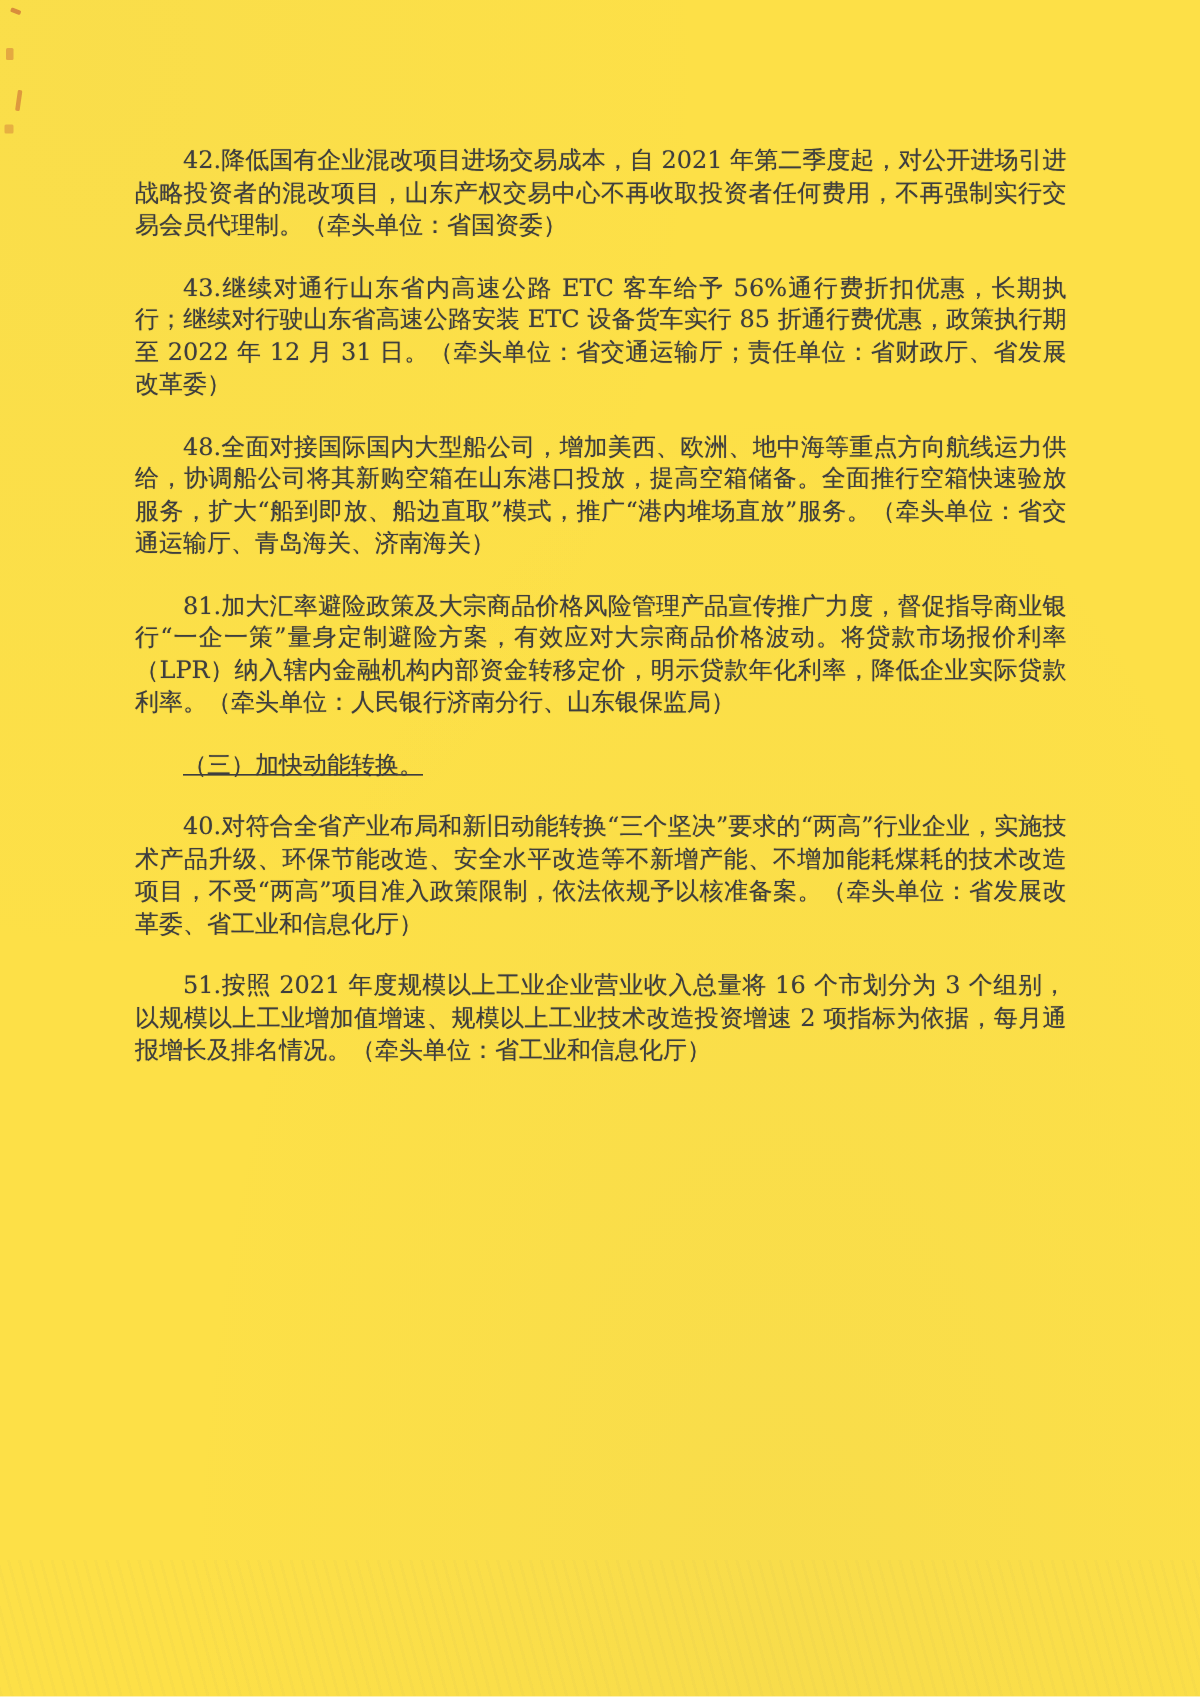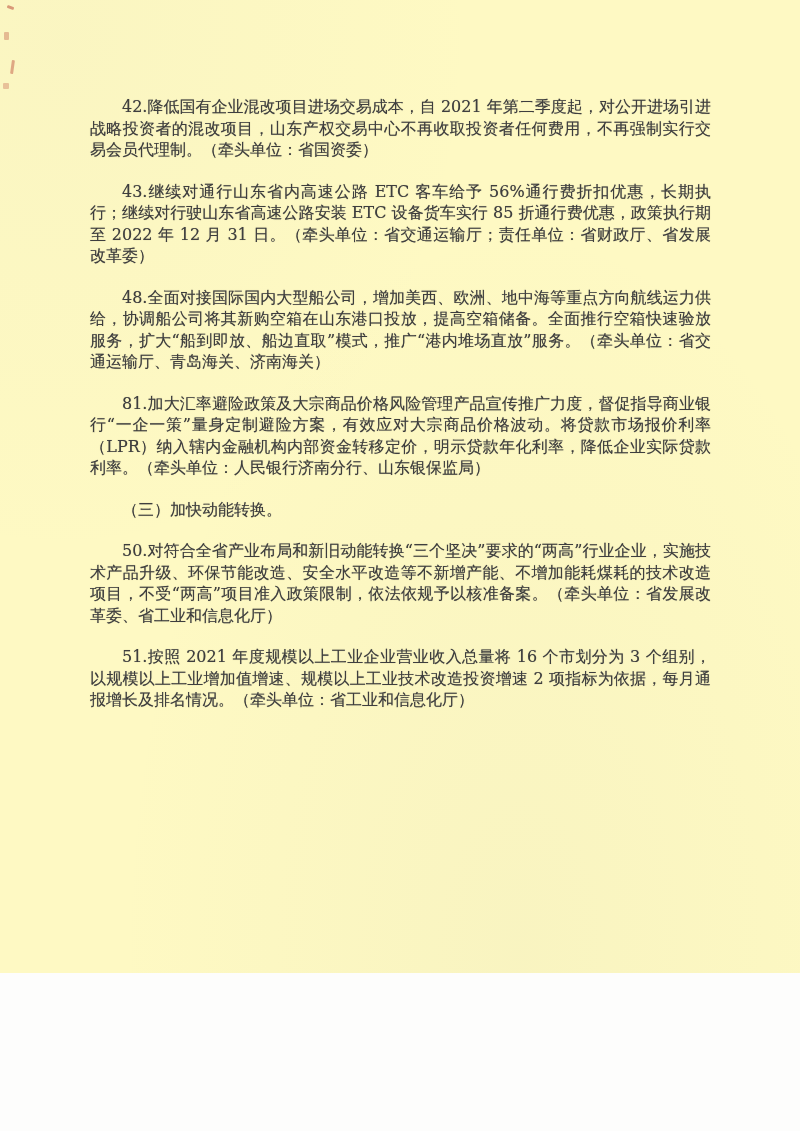--- a/index.html
+++ b/index.html
@@ -3,22 +3,22 @@
 <meta charset="utf-8">
 <style>
   html, body {
     margin: 0;
     padding: 0;
     background: #fdfdfc;
   }
   .page {
     position: relative;
     width: 800px;
-    height: 973px;
-    background: #fef9c3;
+    height: 1131px;
+    background: #fde047;
     overflow: hidden;
   }
   
   .page::before {
     content: "";
     position: absolute;
     inset: 0;
     background:
       radial-gradient(ellipse at 65% 98%, rgba(150,150,145,0.05), transparent 55%),
       radial-gradient(ellipse at 8% 4%, rgba(160,160,155,0.04), transparent 40%);
@@ -37,20 +37,21 @@
   }
   .para {
     margin: 0 0 20px 0;
     text-indent: 2em;
     text-shadow: 0 0 0.7px rgba(62,62,62,0.55);
   }
   .heading {
     margin: 0 0 20px 0;
     text-indent: 2em;
     text-shadow: 0 0 0.7px rgba(62,62,62,0.55);
+    text-decoration: underline;
   }
   
   .rm {
     position: absolute;
     background: #b73b2e;
     border-radius: 1px;
   }
   .rm1 { left: 7px;  top: 6px;  width: 7px; height: 3px;  opacity: 0.50; transform: rotate(20deg); }
   .rm2 { left: 4px;  top: 32px; width: 5px; height: 8px;  opacity: 0.32; }
   .rm3 { left: 11px; top: 60px; width: 3px; height: 14px; opacity: 0.42; transform: rotate(8deg); }
@@ -79,19 +80,19 @@
   <span class="rm rm2"></span>
   <span class="rm rm3"></span>
   <span class="rm rm4"></span>
 
   <div class="content">
     <p class="para">42.降低国有企业混改项目进场交易成本，自 2021 年第二季度起，对公开进场引进战略投资者的混改项目，山东产权交易中心不再收取投资者任何费用，不再强制实行交易会员代理制。（牵头单位：省国资委）</p>
     <p class="para">43.继续对通行山东省内高速公路 ETC 客车给予 56%通行费折扣优惠，长期执行；继续对行驶山东省高速公路安装 ETC 设备货车实行 85 折通行费优惠，政策执行期至 2022 年 12 月 31 日。（牵头单位：省交通运输厅；责任单位：省财政厅、省发展改革委）</p>
     <p class="para">48.全面对接国际国内大型船公司，增加美西、欧洲、地中海等重点方向航线运力供给，协调船公司将其新购空箱在山东港口投放，提高空箱储备。全面推行空箱快速验放服务，扩大“船到即放、船边直取”模式，推广“港内堆场直放”服务。（牵头单位：省交通运输厅、青岛海关、济南海关）</p>
     <p class="para">81.加大汇率避险政策及大宗商品价格风险管理产品宣传推广力度，督促指导商业银行“一企一策”量身定制避险方案，有效应对大宗商品价格波动。将贷款市场报价利率（LPR）纳入辖内金融机构内部资金转移定价，明示贷款年化利率，降低企业实际贷款利率。（牵头单位：人民银行济南分行、山东银保监局）</p>
     <p class="heading">（三）加快动能转换。</p>
-    <p class="para">50.对符合全省产业布局和新旧动能转换“三个坚决”要求的“两高”行业企业，实施技术产品升级、环保节能改造、安全水平改造等不新增产能、不增加能耗煤耗的技术改造项目，不受“两高”项目准入政策限制，依法依规予以核准备案。（牵头单位：省发展改革委、省工业和信息化厅）</p>
+    <p class="para">40.对符合全省产业布局和新旧动能转换“三个坚决”要求的“两高”行业企业，实施技术产品升级、环保节能改造、安全水平改造等不新增产能、不增加能耗煤耗的技术改造项目，不受“两高”项目准入政策限制，依法依规予以核准备案。（牵头单位：省发展改革委、省工业和信息化厅）</p>
     <p class="para">51.按照 2021 年度规模以上工业企业营业收入总量将 16 个市划分为 3 个组别，以规模以上工业增加值增速、规模以上工业技术改造投资增速 2 项指标为依据，每月通报增长及排名情况。（牵头单位：省工业和信息化厅）</p>
   </div>
 
   <div class="scan-noise"></div>
 
 </div>
 
 </body></html>

